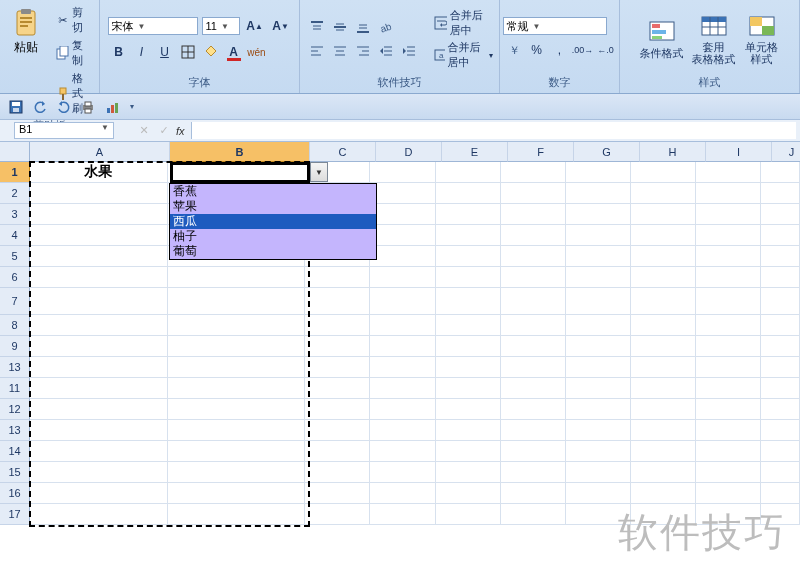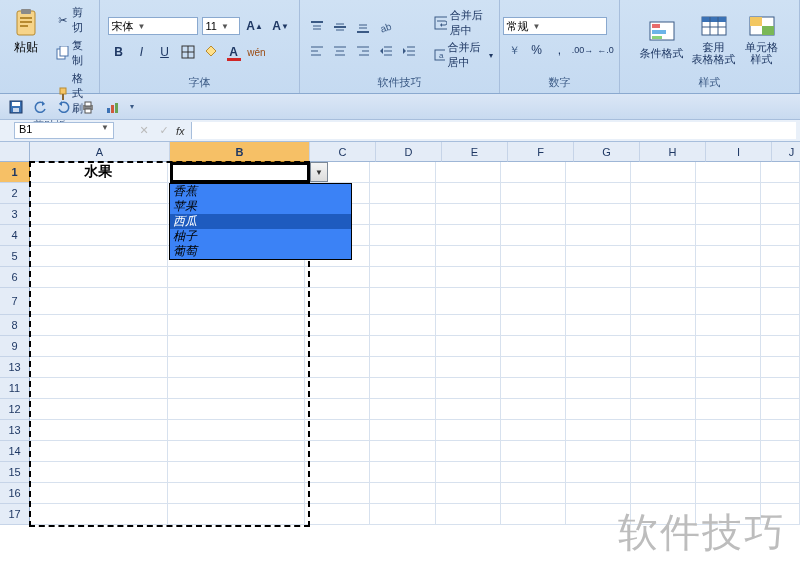--- a/index.html
+++ b/index.html
@@ -82,21 +82,21 @@
   .cell { border-right:1px solid #d7e1ee; border-bottom:1px solid #d7e1ee; font-size:12px; padding:0 4px; display:flex; align-items:center; justify-content:center;}
   .cell.bold{font-family:SimSun;font-weight:bold;font-size:14px;}
 
   
   .cA{width:140px;} .cB{width:140px;} .cC{width:66px;} .cD{width:66px;} .cE{width:66px;} .cF{width:66px;} .cG{width:66px;} .cH{width:66px;} .cI{width:66px;} .cJ{width:40px;}
 
   
   .active-cell{position:absolute;left:140px;top:0;width:140px;height:21px;border:3px solid #000;box-sizing:border-box;z-index:5;background:#fff;}
   .dv-btn{position:absolute;left:280px;top:0;width:18px;height:20px;border:1px solid #7c8896;background:linear-gradient(#f5f5f5,#dcdcdc);z-index:6;display:flex;align-items:center;justify-content:center;font-size:8px;color:#333;}
   
-  .dv-list{position:absolute;left:139px;top:21px;width:183px;border:1px solid #000;background:#3b82f6;z-index:7;font-family:SimSun;font-size:12px;font-style:italic;}
+  .dv-list{position:absolute;left:139px;top:21px;width:208px;border:1px solid #000;background:#c4b5fd;z-index:7;font-family:SimSun;font-size:12px;}
   .dv-list div{padding:0 3px;line-height:15px;height:15px;}
   .dv-list .hl{background:#1e5bbf;color:#fff;}
 
   
   .copy-range{position:absolute;left:-1px;top:-1px;width:281px;height:366px;border:2px dashed #000;z-index:3;pointer-events:none;}
 
   
   .wm{position:absolute;right:14px;bottom:14px;font-size:40px;color:#bdbdbd;font-family:"Microsoft YaHei";letter-spacing:2px;pointer-events:none;}
 </style>
 </head>

